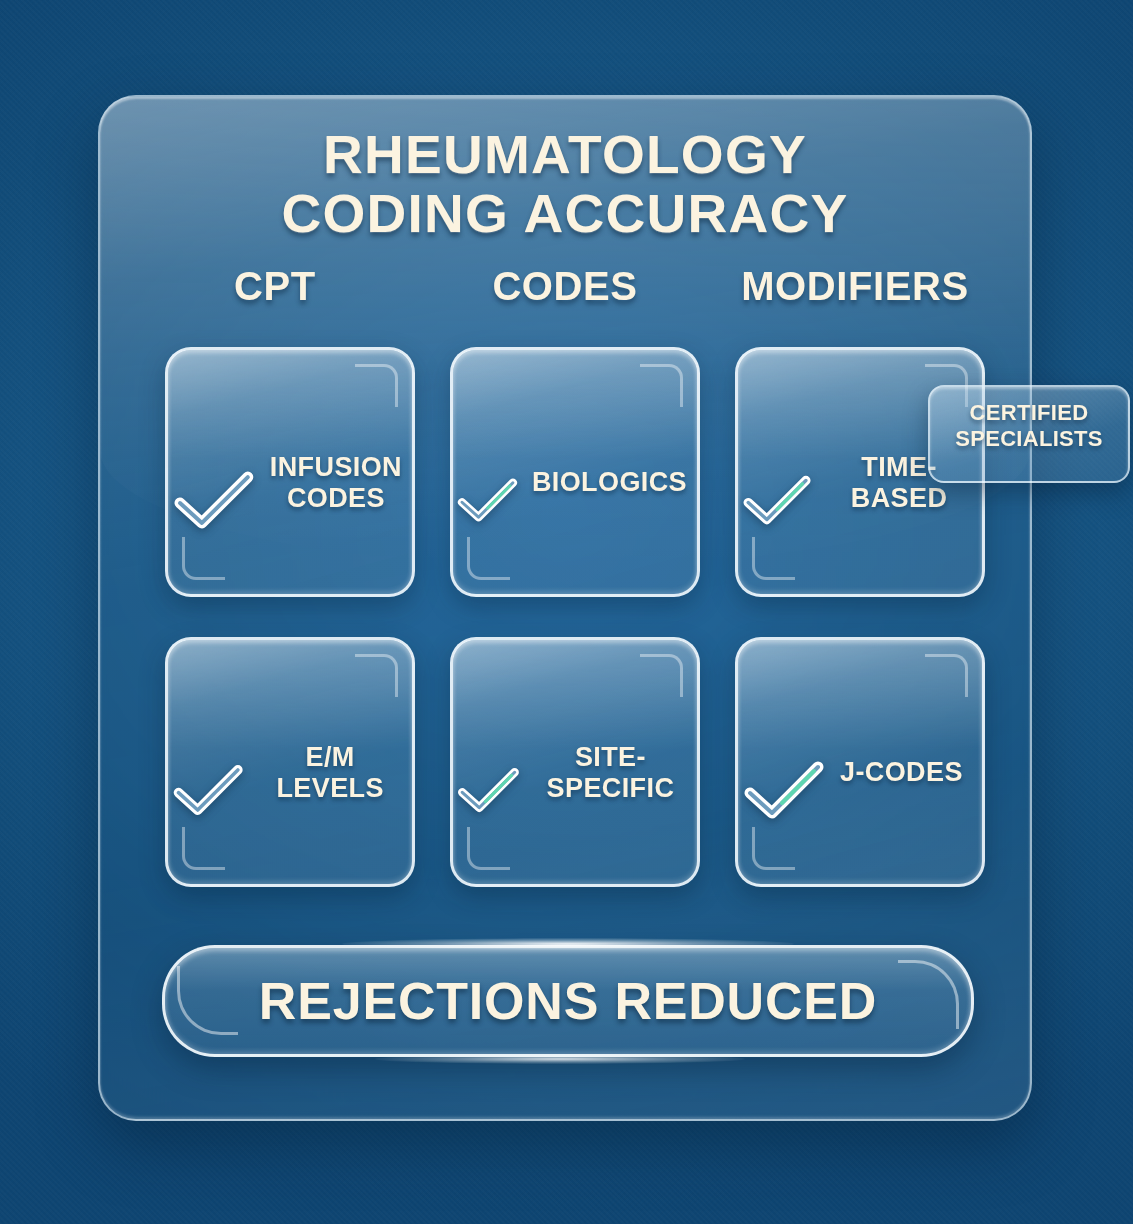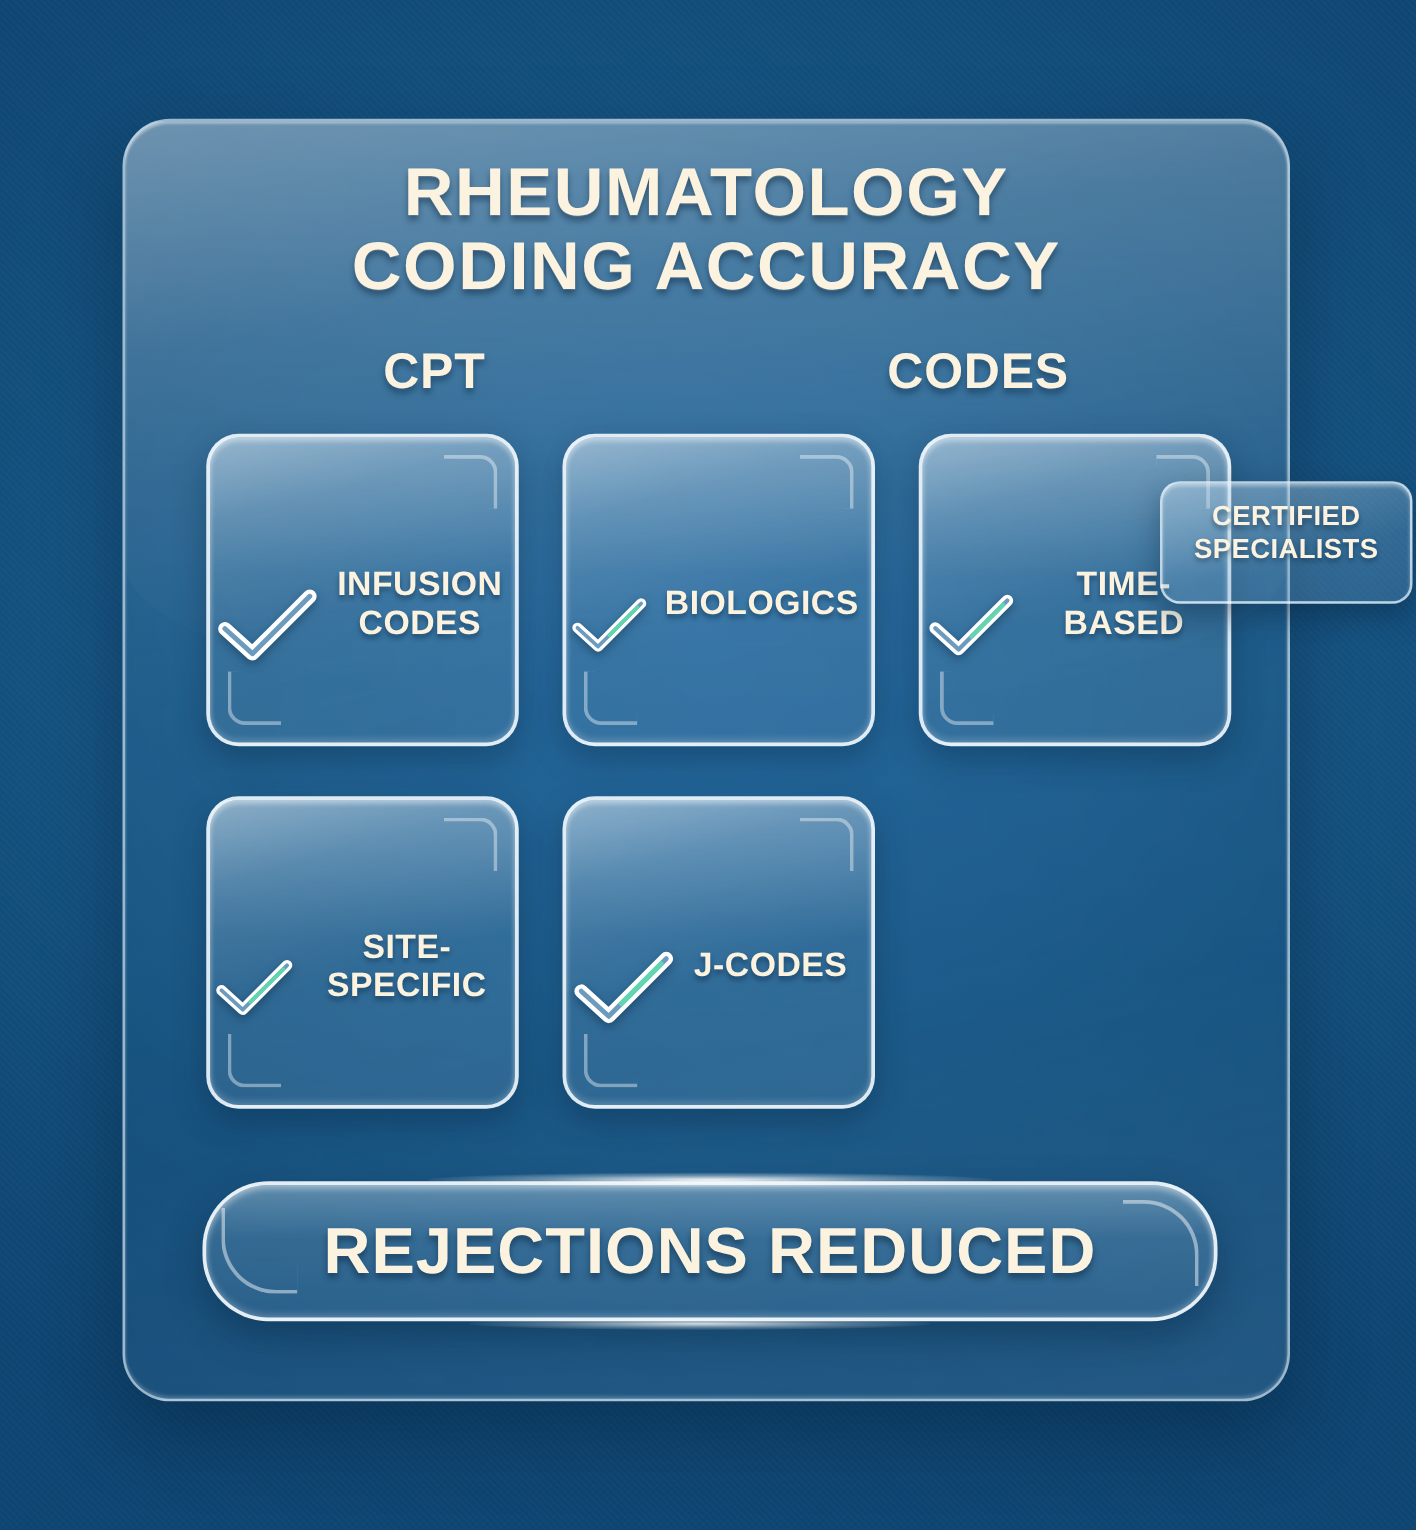--- a/index.html
+++ b/index.html
@@ -73,21 +73,21 @@
     font-stretch: condensed;
     transform: scaleX(1.02);
   }
   #title .line { display:block; white-space: nowrap; }
 
   
   #columns {
     position: absolute;
     left: 30px;
     right: 30px;
-    top: 178px;
+    top: 167px;
     display: flex;
   }
   .col-head {
     flex: 1 1 0;
     text-align: center;
     color: #fbf3e0;
     font-size: 40px;
     font-weight: 700;
     letter-spacing: .6px;
     text-shadow: 0 4px 5px rgba(6,32,55,.45);
@@ -256,20 +256,21 @@
   <div id="panel-sheen"></div>
 
   <div id="title">
     <span class="line">RHEUMATOLOGY</span>
     <span class="line">CODING ACCURACY</span>
   </div>
 
   <div id="columns">
     <div class="col-head">CPT</div>
     <div class="col-head">CODES</div>
+    <div class="col-head">MODIFIERS</div>
   </div>
 
   <div id="grid">
 
     <div class="card">
       <div class="card-sheen"></div>
       <div class="bracket tr"></div>
       <div class="bracket bl"></div>
       <svg class="check-wrap" viewBox="0 0 92 70">
         <path d="M12 38 L34 58 L80 12" fill="none" stroke="#ffffff" stroke-width="11" stroke-linecap="round" stroke-linejoin="round"></path>
@@ -296,20 +297,30 @@
       <div class="bracket tr"></div>
       <div class="bracket bl"></div>
       <svg class="check-wrap" viewBox="0 0 92 70">
         <path d="M12 38 L34 58 L80 12" fill="none" stroke="#ffffff" stroke-width="11" stroke-linecap="round" stroke-linejoin="round"></path>
         <path d="M12 38 L34 58 L80 12" fill="none" stroke="#6c9bbd" stroke-width="4" stroke-linecap="round" stroke-linejoin="round"></path>
         <path d="M46 46 L76 16" fill="none" stroke="#5fd6b0" stroke-width="4" stroke-linecap="round"></path>
       </svg>
       <div class="card-label">TIME-BASED</div>
     </div>
 
+    <div class="card">
+      <div class="card-sheen"></div>
+      <div class="bracket tr"></div>
+      <div class="bracket bl"></div>
+      <svg class="check-wrap" viewBox="0 0 92 70">
+        <path d="M12 38 L34 58 L80 12" fill="none" stroke="#ffffff" stroke-width="11" stroke-linecap="round" stroke-linejoin="round"></path>
+        <path d="M12 38 L34 58 L80 12" fill="none" stroke="#6c9bbd" stroke-width="4" stroke-linecap="round" stroke-linejoin="round"></path>
+      </svg>
+      <div class="card-label">E/M LEVELS</div>
+    </div>
 
     <div class="card">
       <div class="card-sheen"></div>
       <div class="bracket tr"></div>
       <div class="bracket bl"></div>
       <svg class="check-wrap" viewBox="0 0 92 70">
         <path d="M12 38 L34 58 L80 12" fill="none" stroke="#ffffff" stroke-width="11" stroke-linecap="round" stroke-linejoin="round"></path>
         <path d="M12 38 L34 58 L80 12" fill="none" stroke="#6c9bbd" stroke-width="4" stroke-linecap="round" stroke-linejoin="round"></path>
         <path d="M42 50 L76 16" fill="none" stroke="#5fd6b0" stroke-width="4" stroke-linecap="round"></path>
       </svg>

